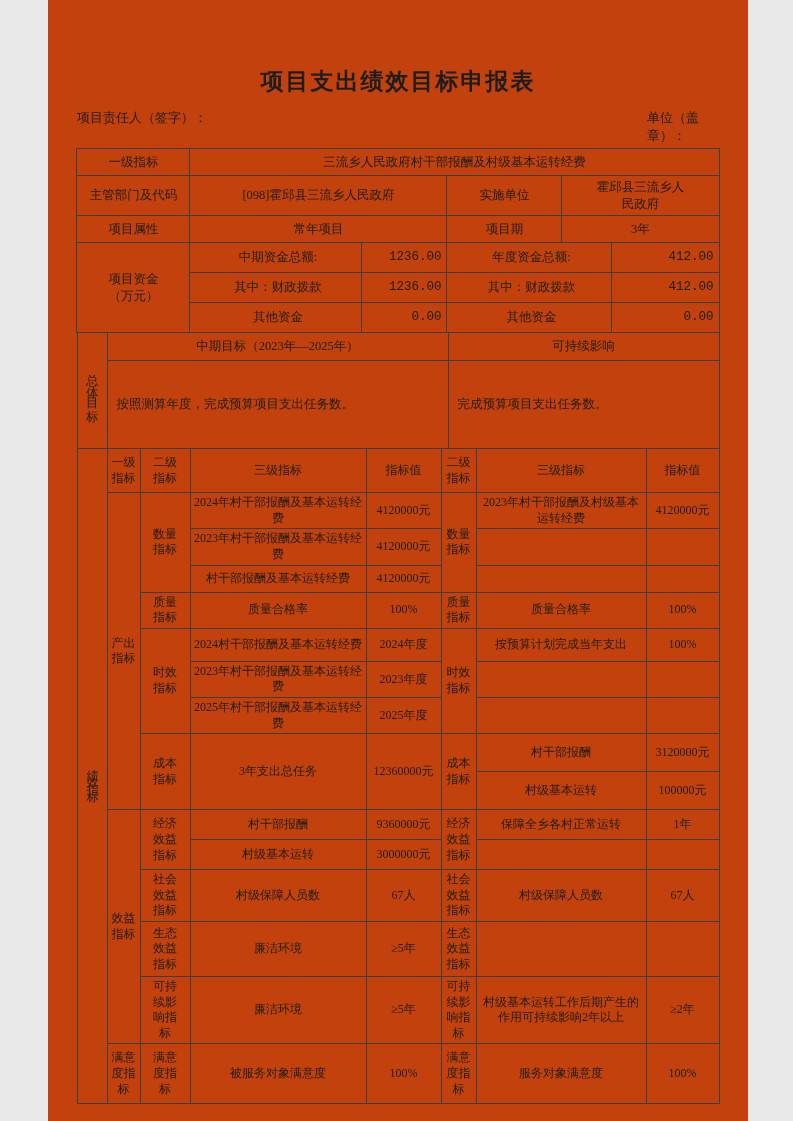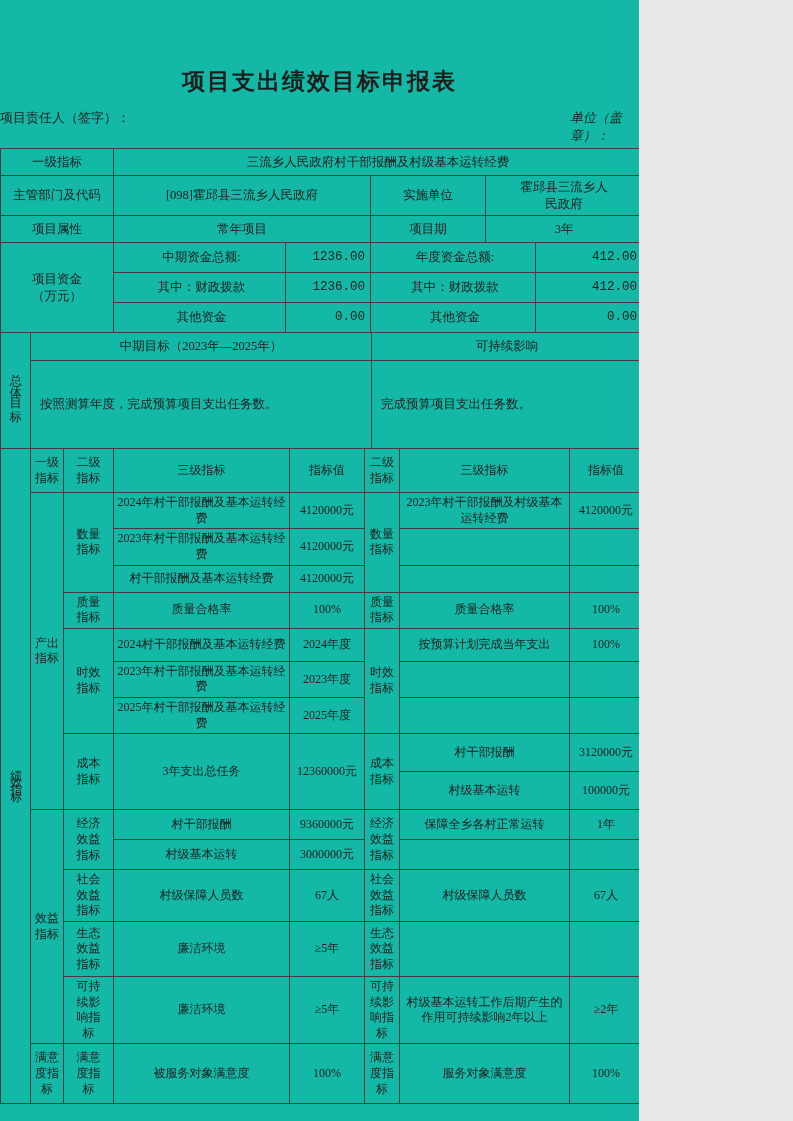--- a/index.html
+++ b/index.html
@@ -1,22 +1,22 @@
 <!DOCTYPE html>
 <html><head>
 <meta charset="utf-8">
 <style>
   * { margin:0; padding:0; box-sizing:border-box; }
   html,body { width:793px; height:1121px; }
   body { background:#e9e9e9; font-family:"Liberation Serif","DejaVu Serif",serif; }
-  .page { width:639px; height:1121px; background:#14b8a6; color:#1d1d1d; overflow:hidden; position:relative; }
+  .page { width:700px; height:1121px; background:#c2410c; color:#1d1d1d; overflow:hidden; position:relative;margin-left:48px; }
   .doc-title { text-align:center; padding-top:66px; font-size:23px; font-weight:bold; letter-spacing:2px; }
   .doc-subtitle { text-align:center; font-size:12px; margin-top:9px; letter-spacing:1px; }
   .meta-row { width:642px; margin:12px auto 4px auto; display:flex; justify-content:space-between; align-items:flex-start; font-size:13px; }
-  .unit-label { width:72px; line-height:1.35;font-style:italic; }
+  .unit-label { width:72px; line-height:1.35; }
   .prewrap { white-space:pre-line; }
   table.tbl { border-collapse:collapse; table-layout:fixed; width:642px; margin:0 auto; }
   table.tbl.stack { margin-top:-1px; }
   .tbl td { border:1px solid #3e3e3e; text-align:center; vertical-align:middle; font-size:12.5px; line-height:1.3; padding:2px 3px; word-break:break-all; }
   .left  { text-align:left; padding-left:7px !important; }
   .right { text-align:right !important; padding-right:5px !important;font-family:Liberation Mono, monospace; }
   .vcell { padding:0 !important; }
   .vtext { writing-mode:vertical-rl; text-orientation:upright; display:inline-block; }
   .vgoal { letter-spacing:12px; }
   .vperf { letter-spacing:7px; }

